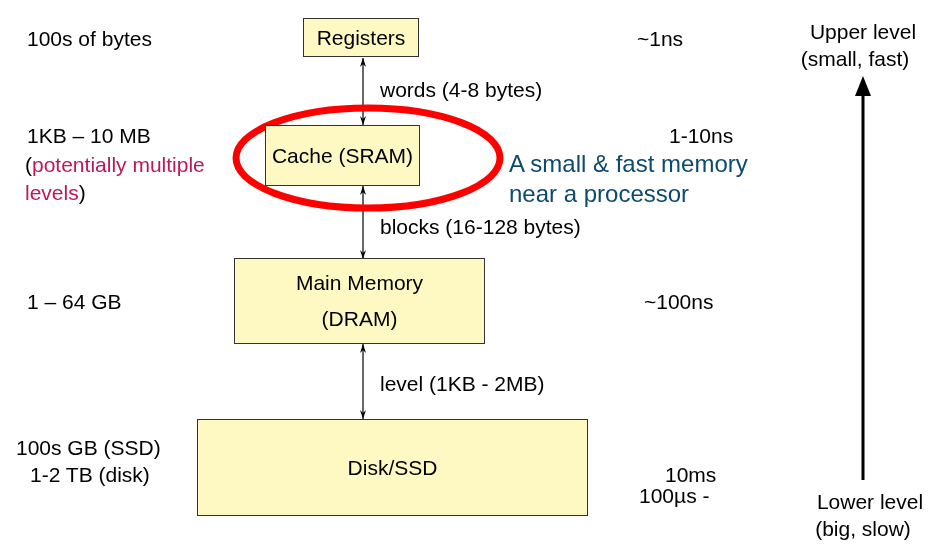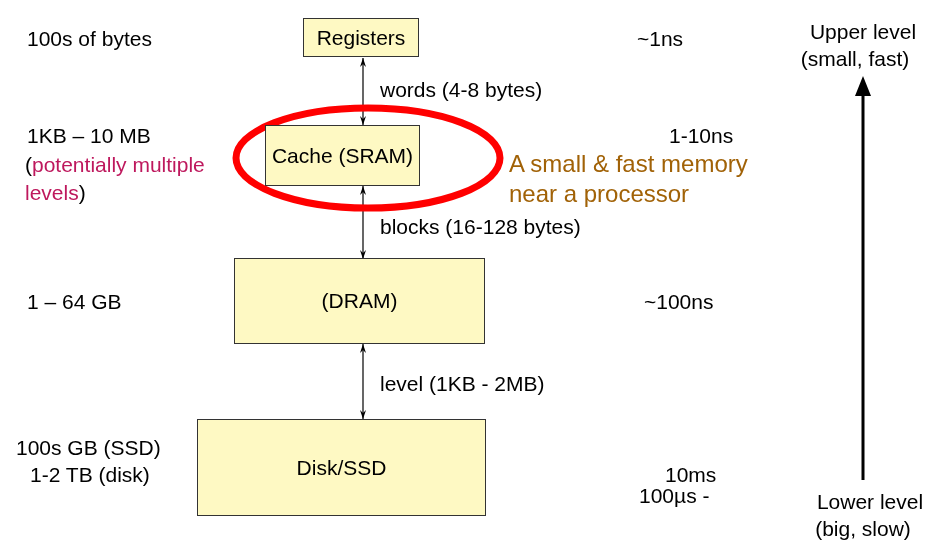--- a/index.html
+++ b/index.html
@@ -3,21 +3,21 @@
 <meta charset="utf-8">
 <style>
   html, body { margin: 0; padding: 0; background: #ffffff; }
   body { width: 937px; height: 548px; position: relative; overflow: hidden;
          font-family: "Liberation Sans", sans-serif; color: #000; }
   .t { position: absolute; white-space: nowrap; font-size: 21px; line-height: 24px; }
   .box { position: absolute; border: 1px solid #333; background: #fef9c3; box-sizing: border-box;
          display: flex; align-items: center; justify-content: center; flex-direction: column;
          font-size: 21px; }
   .red-dark { color: #be185d; }
-  .red { color: #a16207; }
+  .red { color: #0c4a6e; }
   svg.overlay { position: absolute; left: 0; top: 0; }
 </style>
 </head>
 <body>
 
 <svg class="overlay" width="937" height="548">
   <defs>
     <marker id="ah" markerWidth="8" markerHeight="8" refX="4" refY="4" orient="auto-start-reverse" markerUnits="userSpaceOnUse">
       <path d="M0,0 L4,8 L8,0 L4,3 Z" fill="#000" transform="rotate(0)"></path>
     </marker>
@@ -51,24 +51,25 @@
 
 <div class="box" style="left:303px; top:18px; width:116px; height:39px;">
   <span>Registers</span>
 </div>
 
 <div class="box" style="left:265px; top:125px; width:155px; height:61px;">
   <span>Cache (SRAM)</span>
 </div>
 
 <div class="box" style="left:234px; top:258px; width:251px; height:86px; justify-content: space-around; padding:6px 0;">
+  <span>Main Memory</span>
   <span>(DRAM)</span>
 </div>
 
-<div class="box" style="left:197px; top:419px; width:289px; height:97px;">
+<div class="box" style="left:197px; top:419px; width:391px; height:97px;">
   <span>Disk/SSD</span>
 </div>
 
 <div class="t" style="left:27px; top:27px;">100s of bytes</div>
 
 <div class="t" style="left:27px; top:124px;">1KB – 10 MB</div>
 <div class="t" style="left:25px; top:153px;">
   <span>(</span><span class="red-dark">potentially multiple</span>
 </div>
 <div class="t" style="left:25px; top:181px;">

